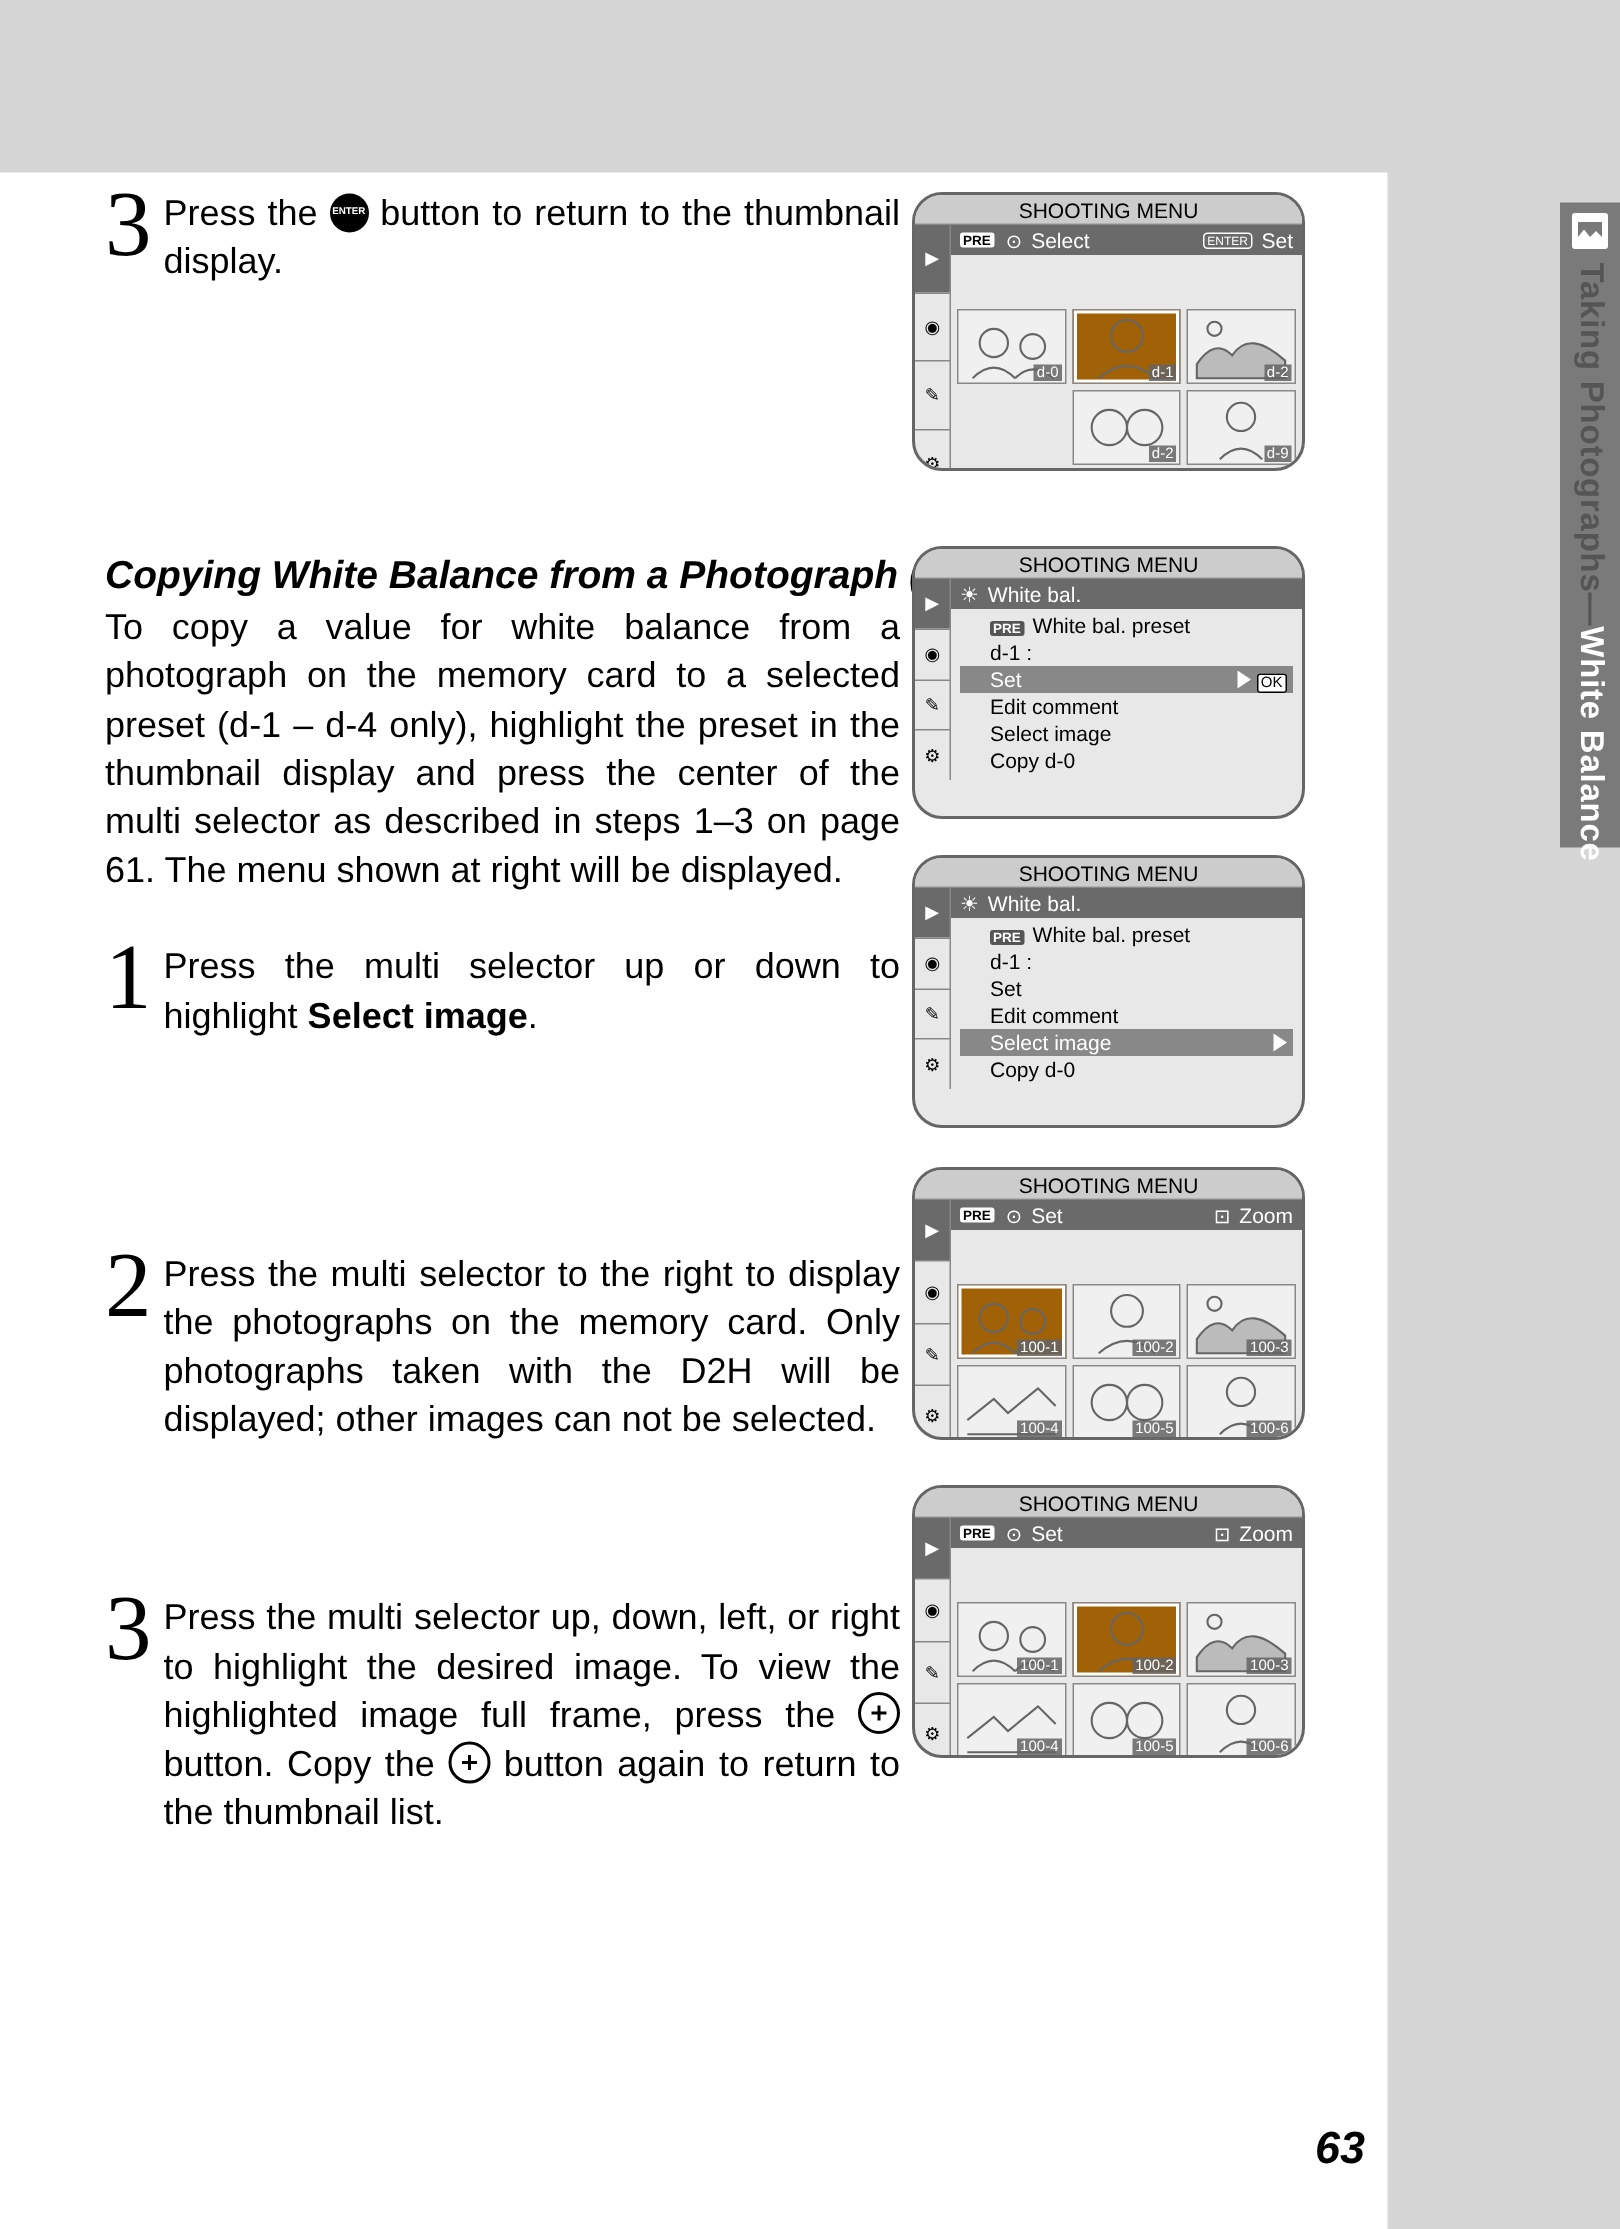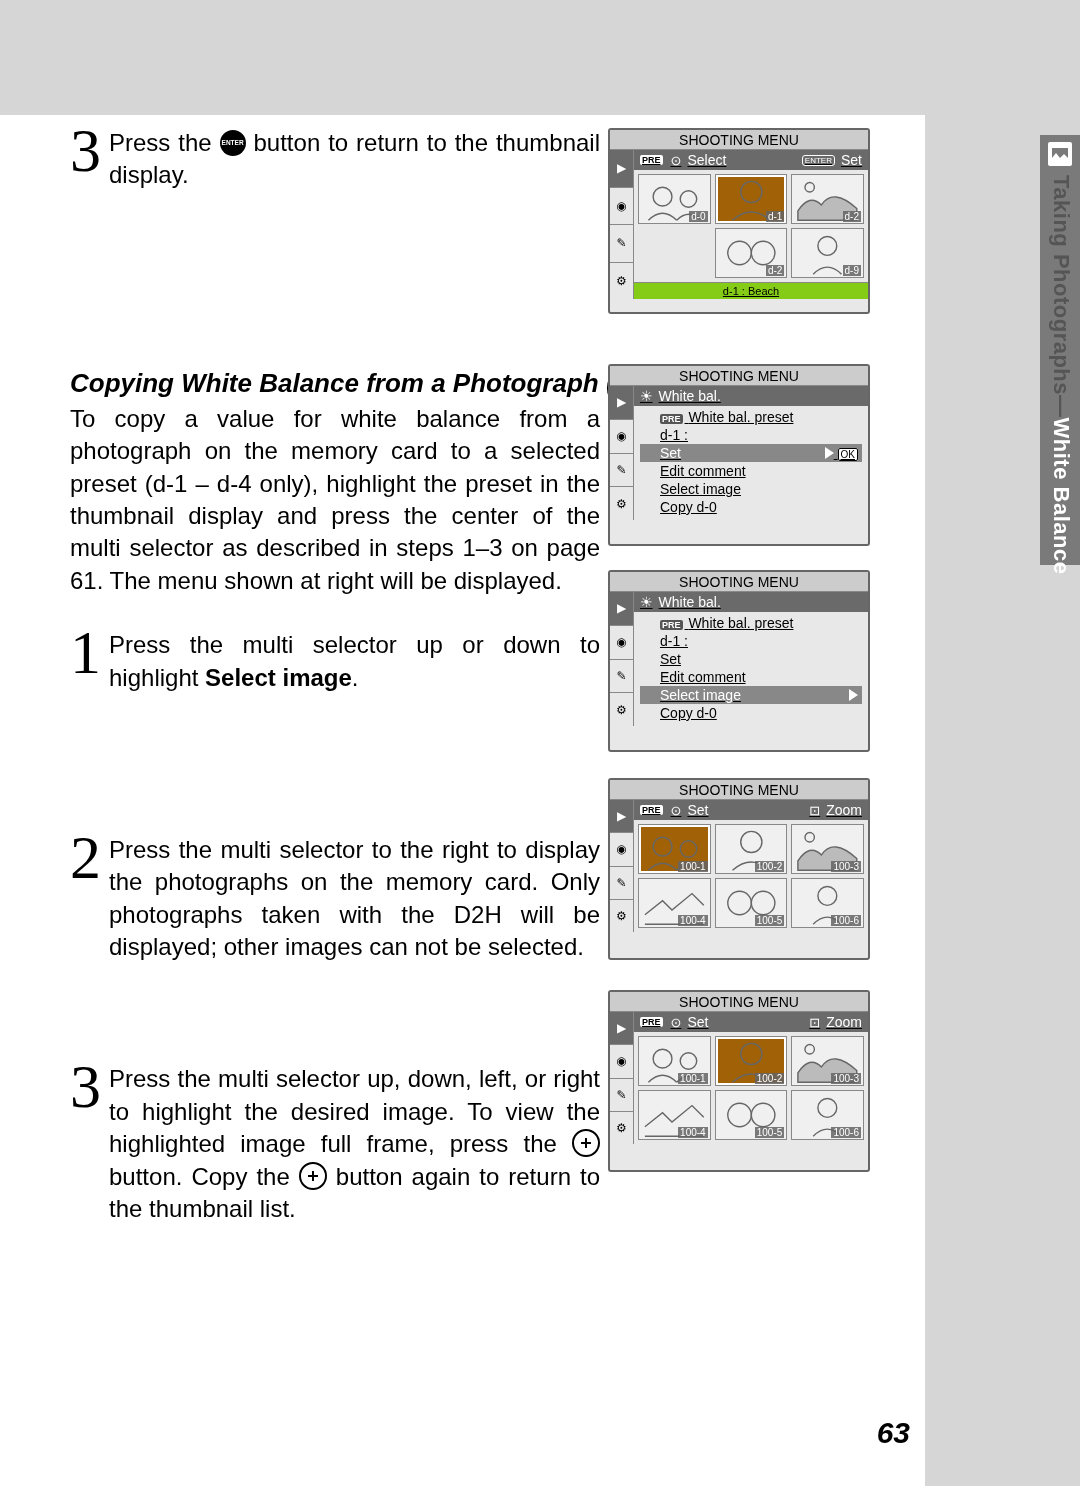--- a/index.html
+++ b/index.html
@@ -149,21 +149,21 @@
     font-style: italic;
     font-weight: bold;
   }
 
   
   .screen {
     position: absolute;
     width: 258px;
     background: #e8e8e8;
     border: 2px solid #666;
-    border-radius: 3px;
+    border-radius: 20px;
     overflow: hidden;
     font-size: 14px;
   }
   .screen-header {
     background: linear-gradient(#ccc,#ccc);
     text-align: center;
     font-size: 14px;
     padding: 2px 0 1px;
     font-weight: normal;
     color: #000;
@@ -189,33 +189,34 @@
   .icon-cell {
     flex: 1;
     display: flex;
     align-items: center;
     justify-content: center;
     border-right: 1px solid #888;
     border-top: 1px solid #888;
     font-size: 12px;
   }
   .icon-cell:first-child { border-top: none; background:#6a6a6a; color:#fff; }
-  .main-col { flex: 1; text-decoration: underline; }
+  .main-col { flex: 1; }
   .caption-row {
     text-align: center;
     font-size: 11px;
     padding: 2px;
     border-top: 1px solid #888;
     background: #84cc16;
   }
   .thumb-grid {
     display: grid;
     grid-template-columns: repeat(3, 1fr);
     gap: 4px;
     padding: 4px;
+    margin-top: 32px;
   }
   .thumb {
     position: relative;
     height: 48px;
     background: #f0f0f0;
     border: 1px solid #888;
     overflow: hidden;
   }
   .thumb.empty { background: transparent; border-color: transparent; }
   .thumb .tlabel {

